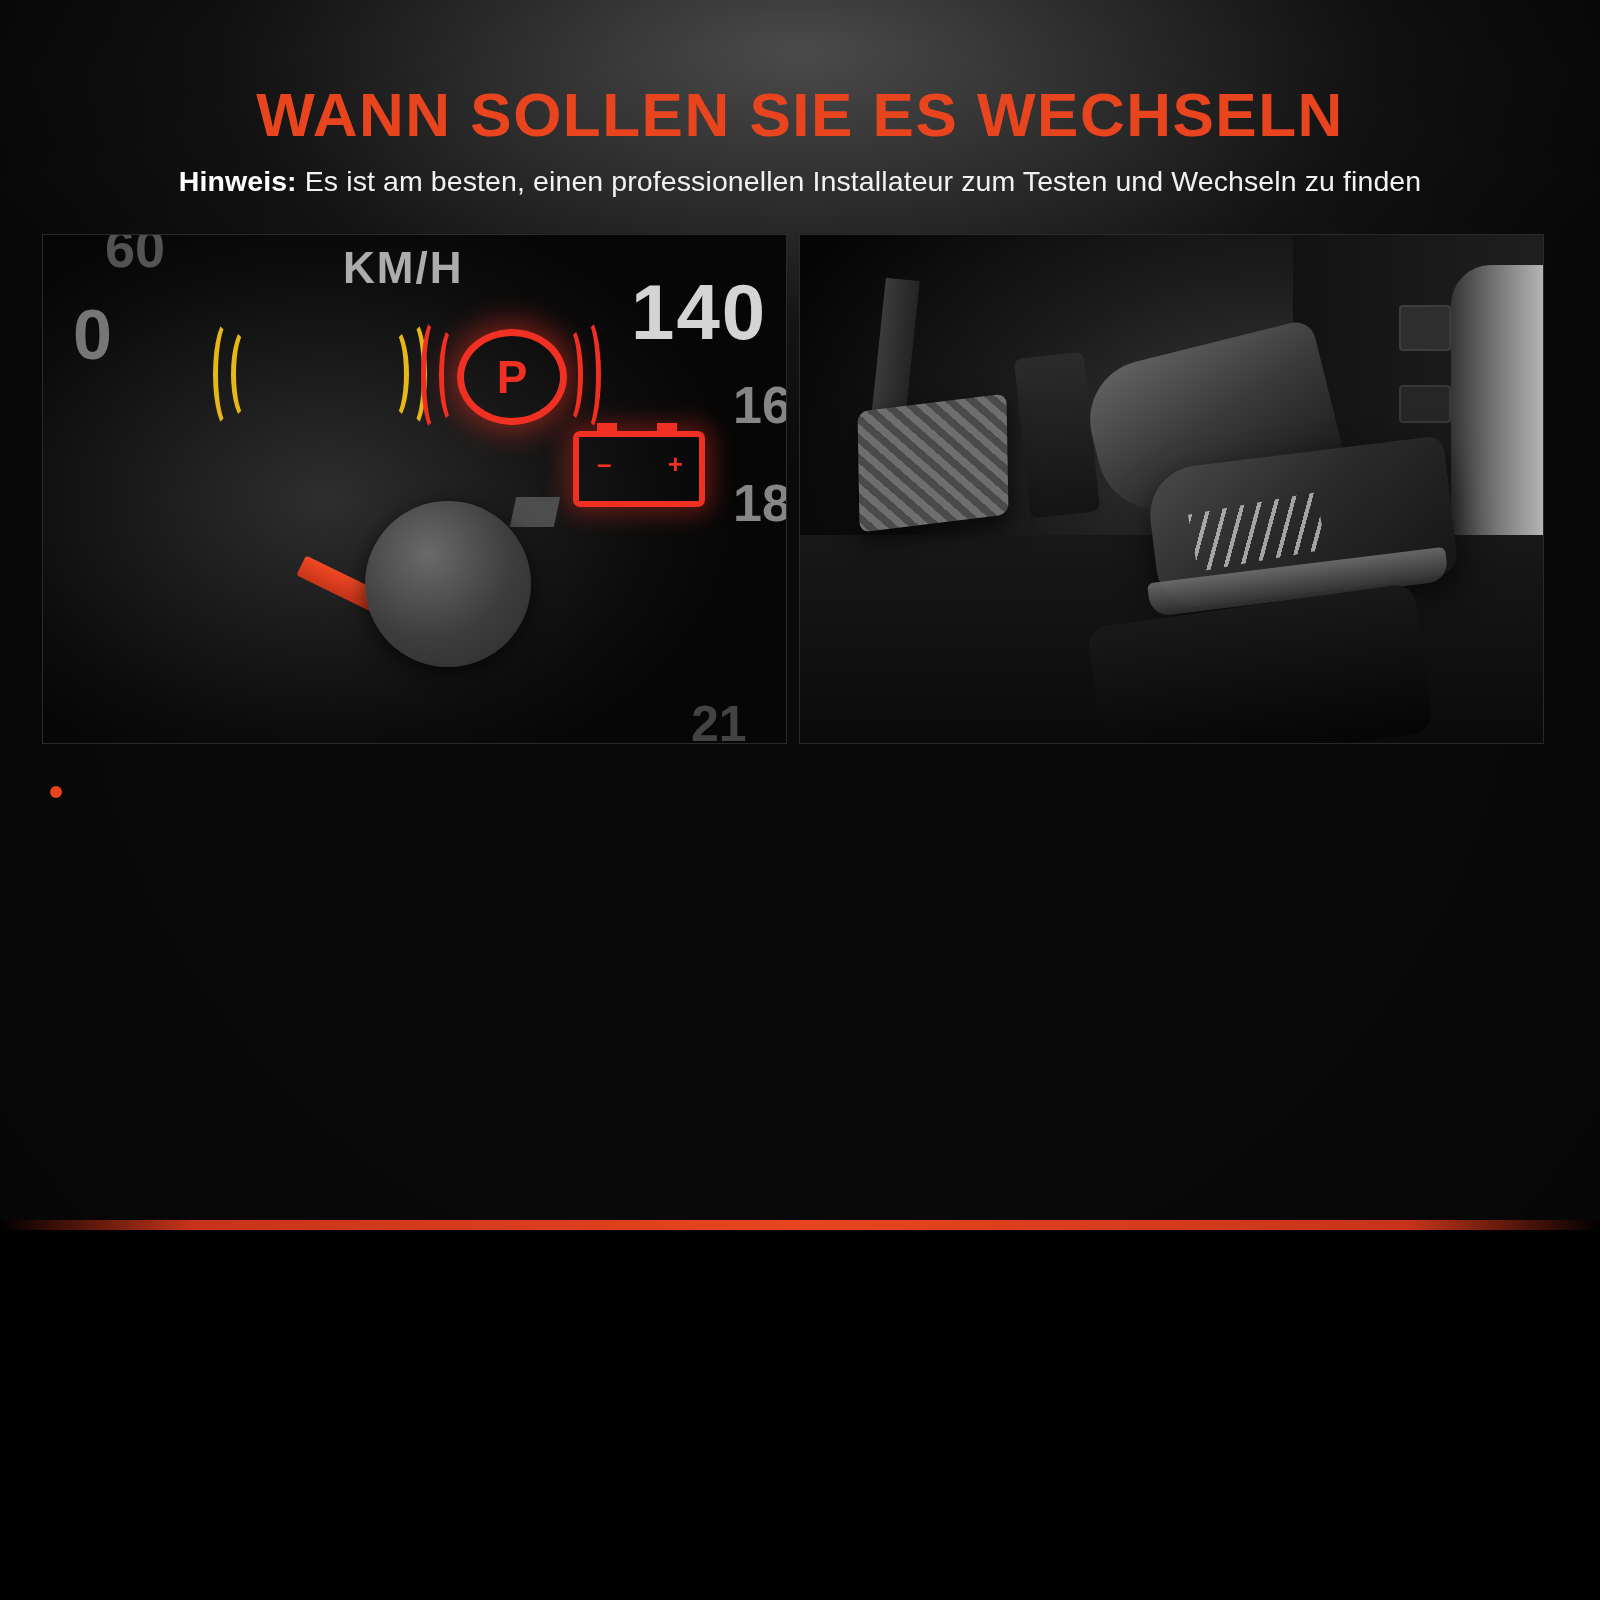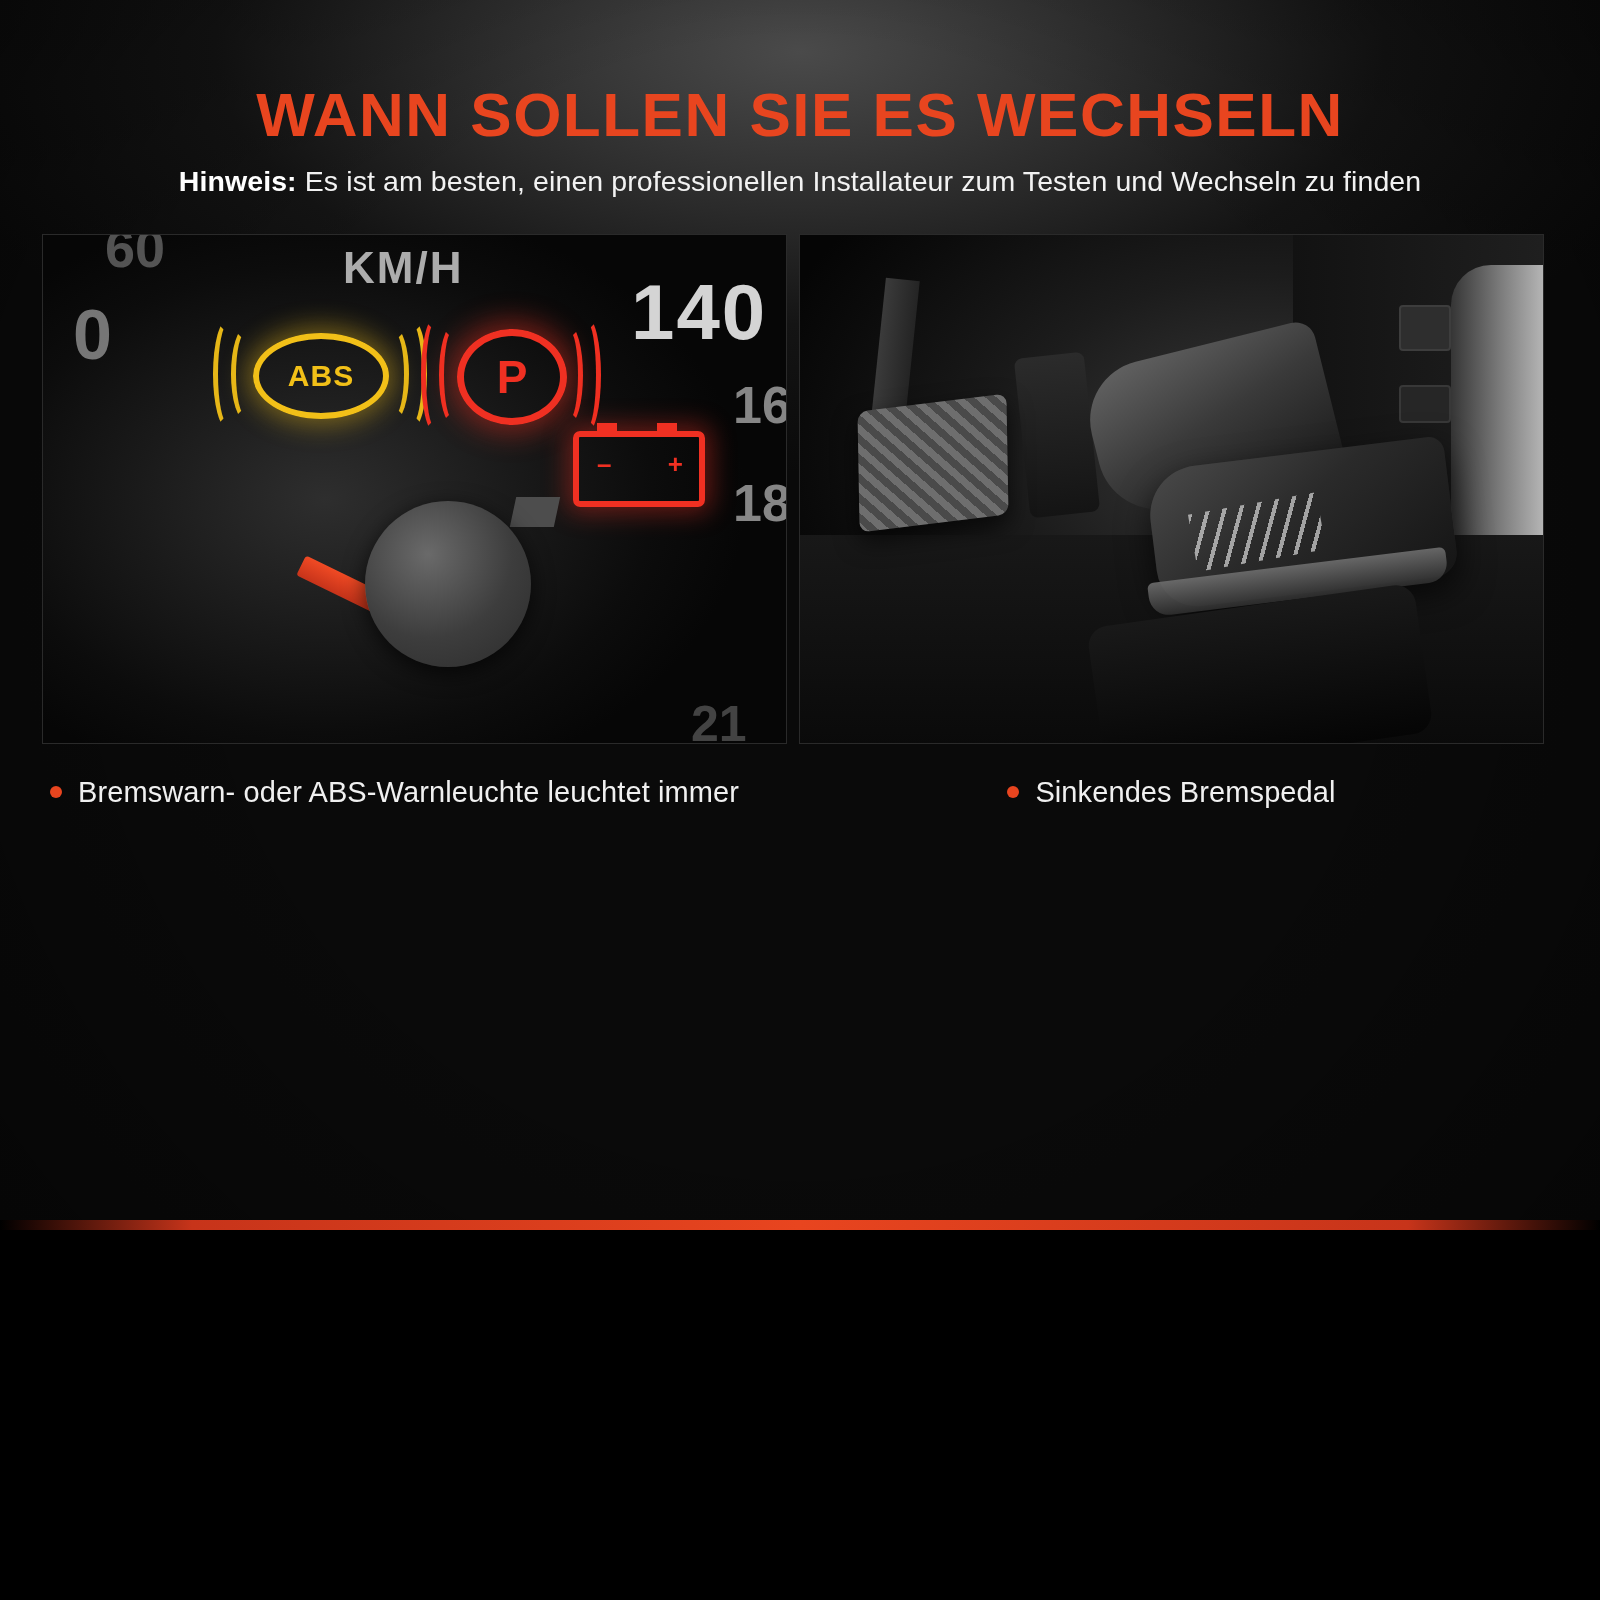--- a/index.html
+++ b/index.html
@@ -512,23 +512,20 @@
         <div class="kmh">KM/H</div>
         <div class="n140">140</div>
         <div class="n16">16</div>
         <div class="n18">18</div>
         <div class="n21">21</div>
 
         <div class="abs-arc l1"></div>
         <div class="abs-arc l2"></div>
         <div class="abs-arc r1"></div>
         <div class="abs-arc r2"></div>
-        <div class="abs-lamp">
-          <span>ABS</span>
-        </div>
 
         <div class="park-arc l1"></div>
         <div class="park-arc l2"></div>
         <div class="park-arc r1"></div>
         <div class="park-arc r2"></div>
         <div class="park-lamp">
           <span>P</span>
         </div>
 
         <div class="bat-lamp">
@@ -537,44 +534,39 @@
           <div class="sign minus">–</div>
           <div class="sign plus">+</div>
         </div>
 
         <div class="needle"></div>
         <div class="hub-tab"></div>
         <div class="hub"></div>
       </div>
       <div class="caption left-align">
         <span class="dot"></span>
-        <span>Bremswarn- oder ABS-Warnleuchte leuchtet immer</span>
       </div>
     </div>
 
     <div class="cell">
       <div class="photo pedal">
         <div class="console"></div>
         <div class="trim"></div>
         <div class="sw1"></div>
         <div class="sw2"></div>
         <div class="footwell"></div>
         <div class="arm-brake"></div>
         <div class="pad-acc"></div>
         <div class="pad-brake"></div>
         <div class="leg"></div>
         <div class="shoe"></div>
         <div class="shoe-sole"></div>
         <div class="laces"></div>
         <div class="sleeve"></div>
       </div>
-      <div class="caption">
-        <span class="dot"></span>
-        <span>Sinkendes Bremspedal</span>
-      </div>
     </div>
 
 
 
   </div>
 
   <div class="bottom-bar"></div>
   <div class="bottom-black"></div>
 </div>
 

